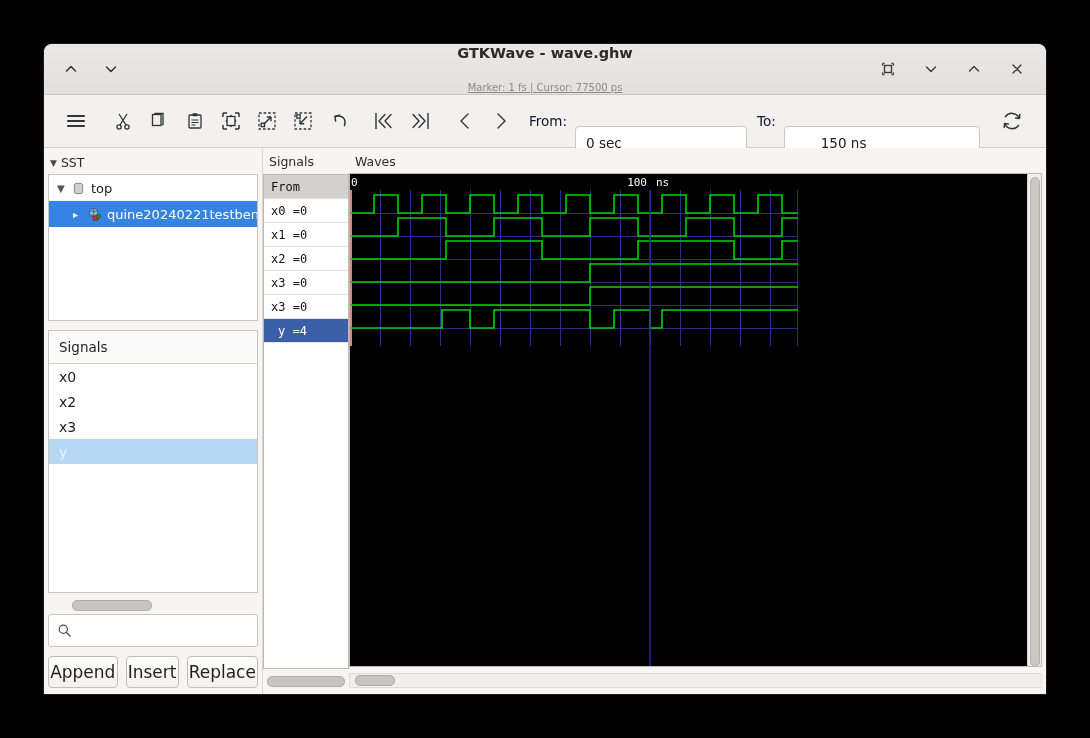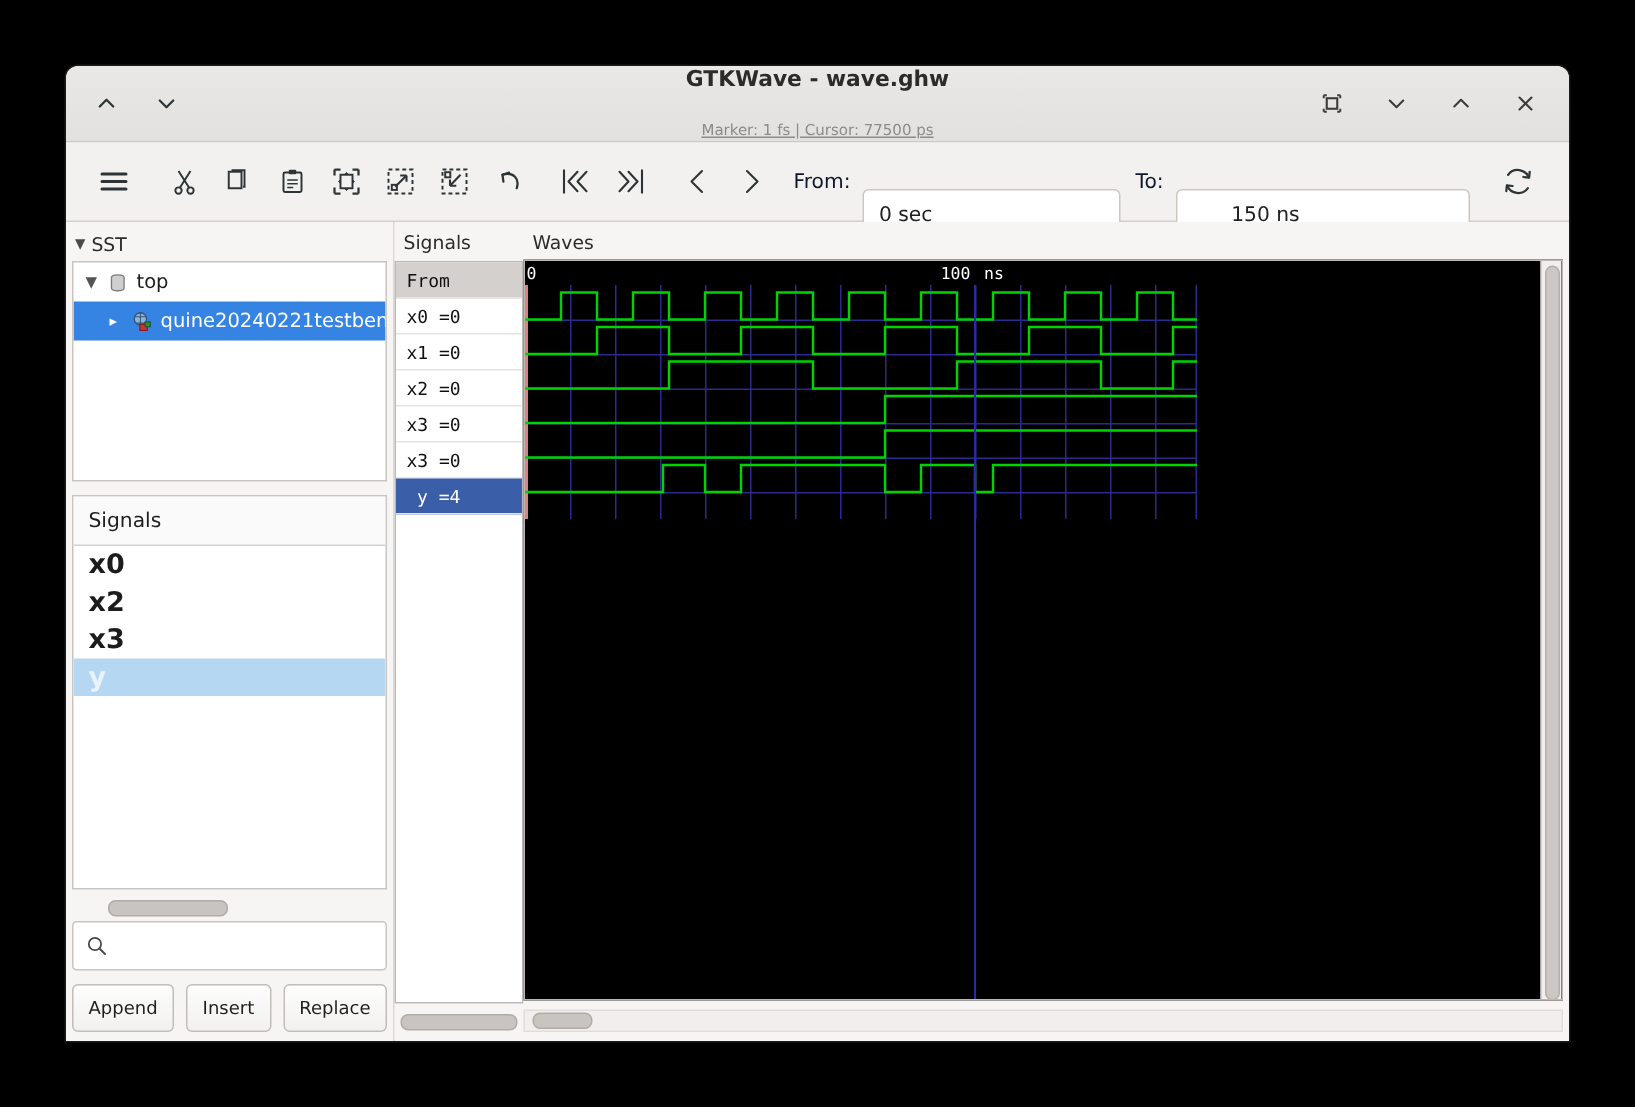--- a/index.html
+++ b/index.html
@@ -120,21 +120,21 @@
   .siglist-head {
     height: 32px; flex: 0 0 32px;
     border-bottom: 1px solid #d5d0cb;
     background: #fbfafa;
     display: flex; align-items: center; padding-left: 10px;
     font-size: 13.5px; color: #1f1f1f;
   }
   .siglist { flex: 1 1 auto; overflow: hidden; }
   .srow {
     height: 25px; display: flex; align-items: center;
-    padding-left: 10px; font-size: 18px; color: #1c1c1c; font-weight: bold;
+    padding-left: 10px; font-size: 14px; color: #1c1c1c;
   }
   .srow.sel { background: #b5d7f2; color: #e8f3fb; }
 
   .hscroll-left {
     height: 13px; margin-top: 6px;
     display: flex; align-items: center;
   }
   .hscroll-left .thumb {
     height: 9px; width: 78px; margin-left: 24px;
     background: #c8c4c0; border: 1px solid #b0aca8; border-radius: 5px;
@@ -144,21 +144,21 @@
     margin-top: 2px; height: 31px;
     background: #fff; border: 1px solid #c9c4bf; border-radius: 3px;
     display: flex; align-items: center; padding: 0 8px;
   }
   .btnrow { margin-top: 9px; display: flex; gap: 8px; }
   .btn {
     flex: 1 1 auto; height: 30px;
     background: linear-gradient(#fdfdfd, #f2f1ef);
     border: 1px solid #c2bdb8; border-radius: 4px;
     display: flex; align-items: center; justify-content: center;
-    font-size: 12px; color: #1f1f1f; cursor: default;
+    font-size: 17px; color: #1f1f1f; cursor: default;
   }
 
   
   .namepane {
     width: 86px; flex: 0 0 86px;
     display: flex; flex-direction: column;
     padding: 4px 0 6px 0;
     background: #f6f5f4;
     border-left: 1px solid #dcd8d4;
   }

